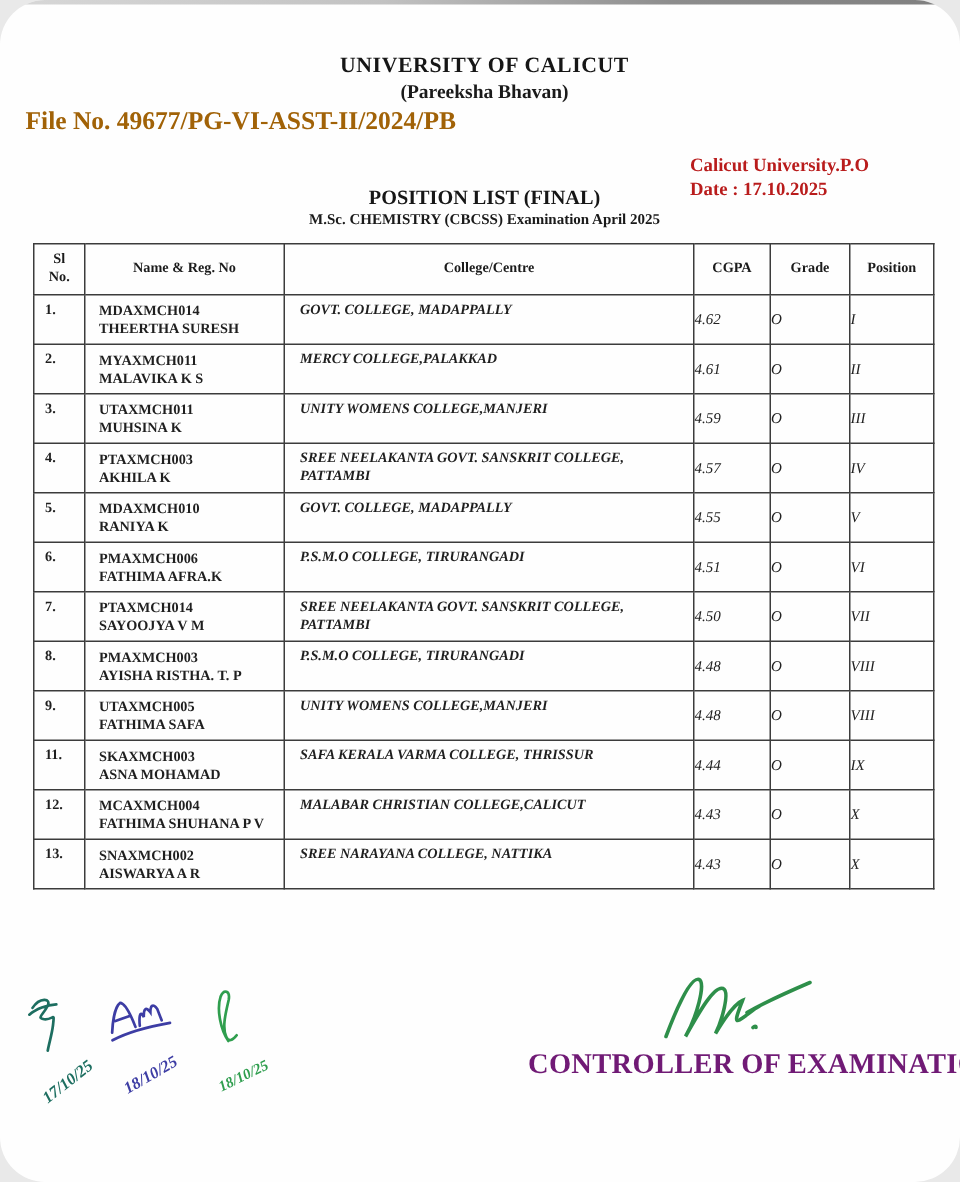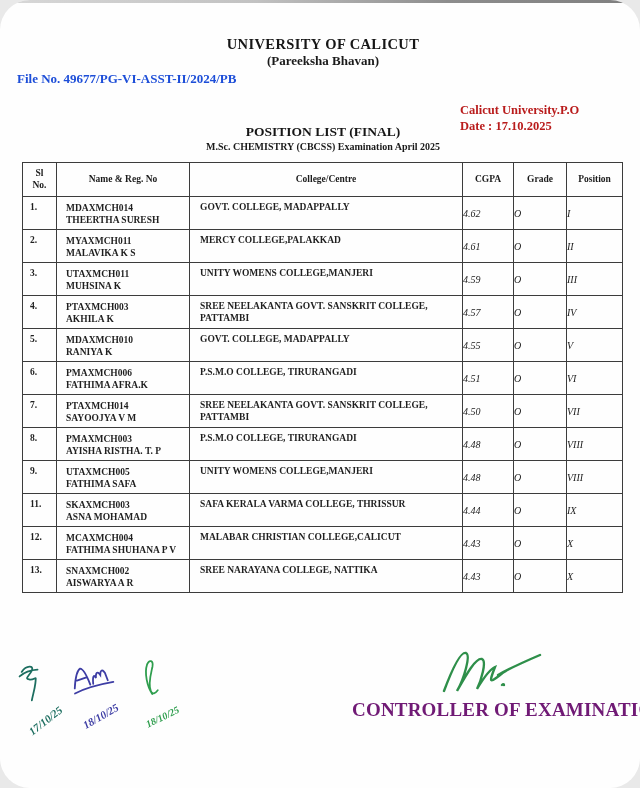--- a/index.html
+++ b/index.html
@@ -29,21 +29,21 @@
     position: absolute; top: 36px; left: 0; width: 646px;
     text-align: center; font-weight: bold; font-size: 14.5px;
     letter-spacing: 0.4px; color: #161616;
   }
   .university-subtitle {
     position: absolute; top: 53px; left: 0; width: 646px;
     text-align: center; font-weight: bold; font-size: 13px; color: #1a1a1a;
   }
   .file-number {
     position: absolute; top: 71px; left: 17px;
-    font-weight: bold; font-size: 13px; color: #1d4ed8;
+    font-weight: bold; font-size: 17px; color: #a16207;
   }
   .right-address-block {
     position: absolute; top: 102px; left: 460px;
     font-weight: bold; font-size: 12.5px; line-height: 16px; color: #b91c1c;
   }
   .document-title {
     position: absolute; top: 124px; left: 0; width: 646px;
     text-align: center; font-weight: bold; font-size: 13.5px; color: #161616;
   }
   .document-subtitle {
@@ -85,21 +85,21 @@
     font-weight: bold; font-size: 9.5px;
   }
   td.cell-name {
     vertical-align: top; padding: 5px 2px 0 9px;
     font-weight: bold; line-height: 12px; font-size: 9.5px;
   }
   td.cell-college {
     vertical-align: top; padding: 5px 4px 0 10px;
     font-weight: bold; line-height: 11.5px; font-size: 9.5px;
   }
-  td.cell-college .college-text { max-width: 232px; display: block; }
+  td.cell-college .college-text { max-width: 232px; display: block; font-style: italic; }
   td.cell-cgpa, td.cell-grade, td.cell-pos {
     text-align: left; vertical-align: middle; font-size: 10px; color: #222; font-style: italic;
   }
 
   
   .footnotes {
     position: absolute; top: 629px; left: 46px;
     font-weight: bold; font-size: 8.2px; line-height: 11px; color: #1d1d1d;
   }
 

